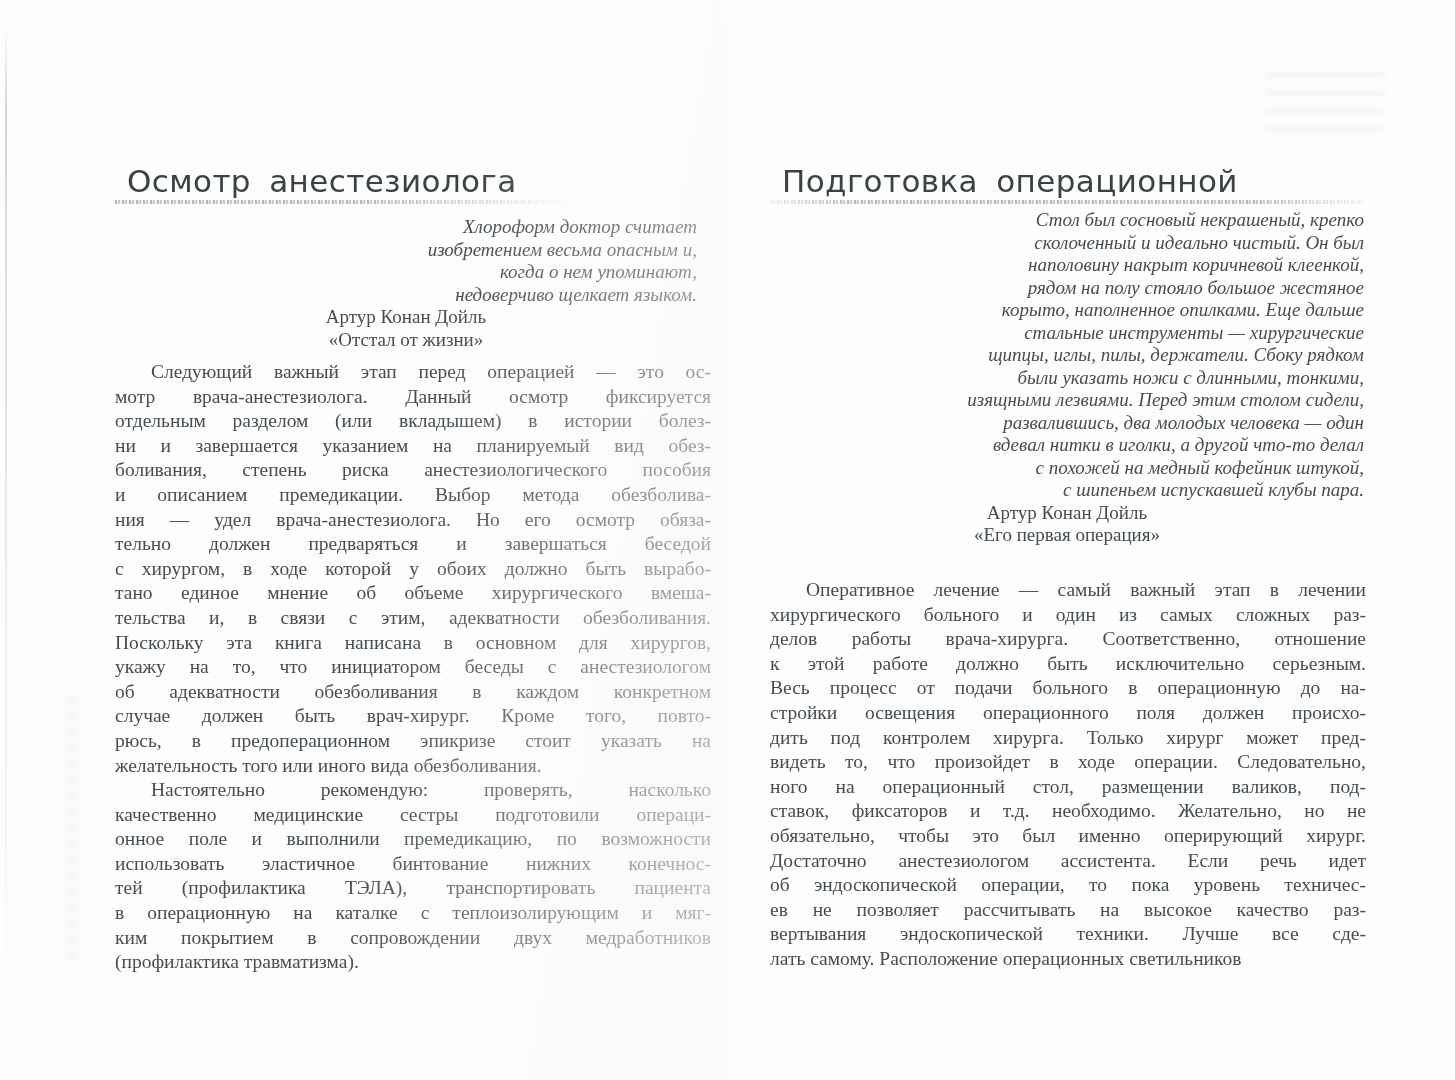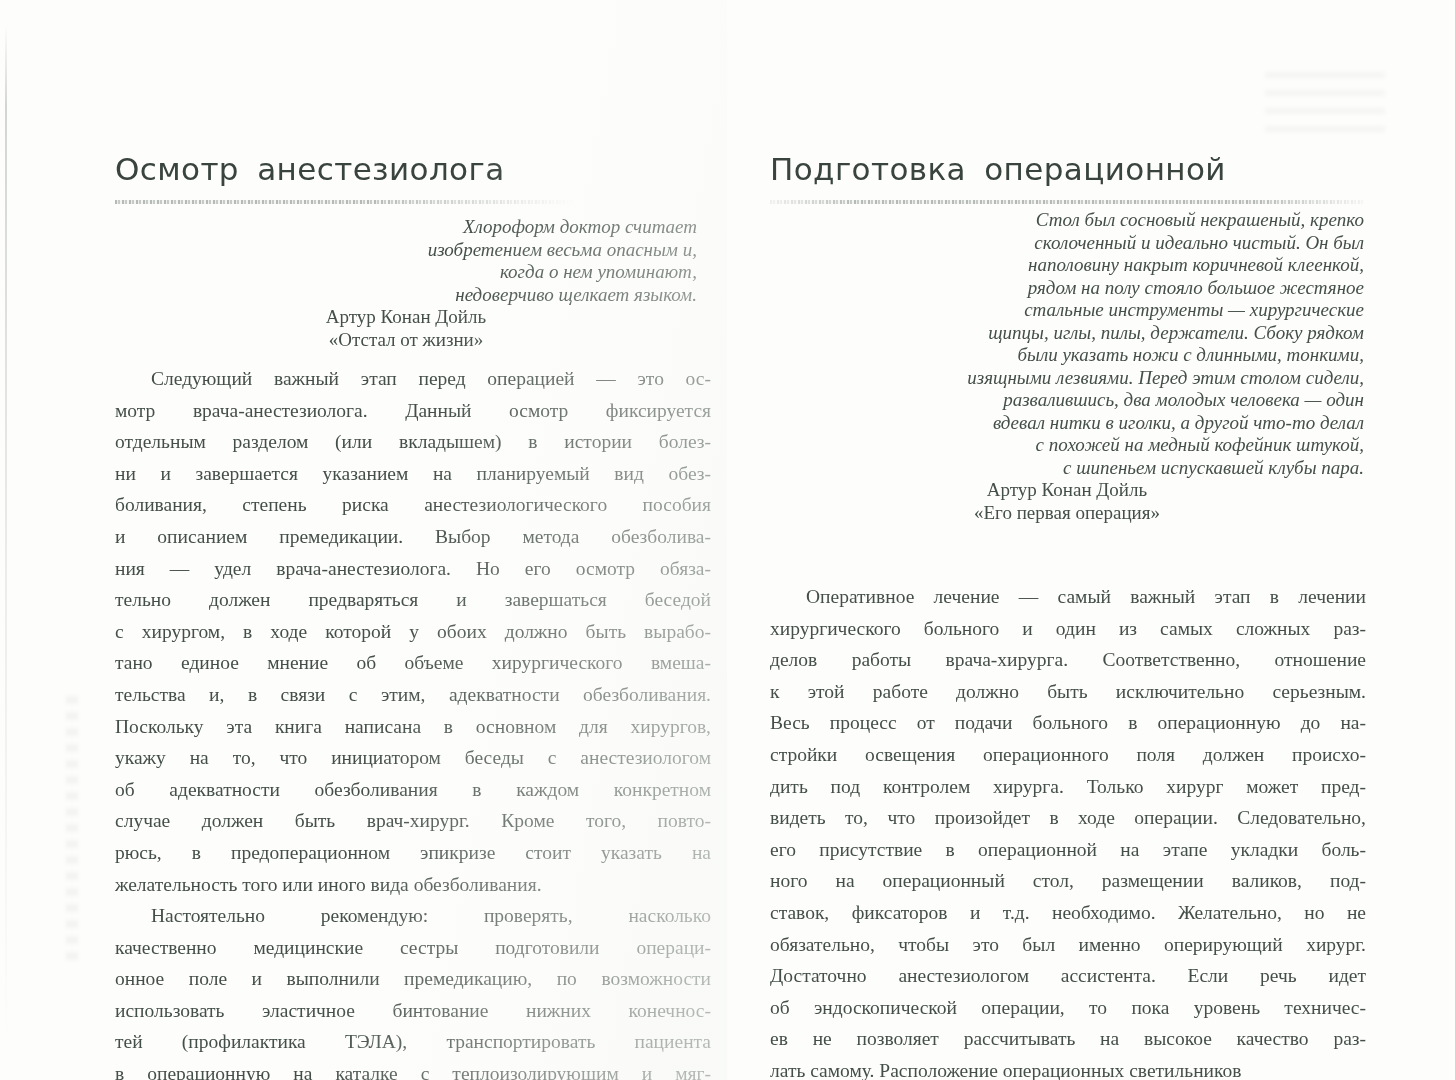--- a/index.html
+++ b/index.html
@@ -8,21 +8,21 @@
     position:relative;width:1455px;height:1080px;overflow:hidden;
     background:var(--page-bg,#fdfdfb);
     font-family:"Liberation Serif","DejaVu Serif",serif;
     color:var(--ink,#454f49);
   }
   .page{position:absolute;top:0;width:727px;height:1080px;}
   #page-left{left:0;}
   #page-right{left:728px;}
 
   .title{
-    position:absolute;margin:0;font-weight:400;
+    position:absolute;margin:12px;font-weight:400;
     font-family:"DejaVu Sans","Liberation Sans",sans-serif;
     font-size:31px;line-height:36px;letter-spacing:.4px;word-spacing:8px;
     color:var(--title-ink,#3a443e);
   }
   #page-left .title{left:115px;top:151px;}
   #page-right .title{left:42px;top:151px;}
 
   .rule{
     position:absolute;height:4px;
     background:repeating-linear-gradient(90deg,
@@ -45,21 +45,21 @@
     font-size:19px;line-height:22.5px;color:var(--ink,#4a544e);
   }
   #page-left .epigraph{left:115px;top:216px;width:582px;}
   #page-right .epigraph{left:42px;top:209px;width:594px;}
   .ep-line{white-space:nowrap;}
   .ep-line.attr{font-style:normal;text-align:center;}
 
   .body{position:absolute;font-size:19.5px;line-height:24.6px;}
   #page-left .body{left:115px;top:360px;width:596px;}
   #page-right .body{left:42px;top:578px;width:596px;}
-  .bline{text-align:justify;text-align-last:justify;margin-top:7px;}
+  .bline{text-align:justify;text-align-last:justify;}
   .bline.first{text-indent:36px;}
   .bline.end{text-align-last:left;}
 
   .fade-overlay{
     position:absolute;left:0;top:0;width:727px;height:1080px;pointer-events:none;
     background:linear-gradient(100deg,
       rgba(253,253,251,0) 55%, rgba(250,251,249,.35) 76%, rgba(247,249,246,.62) 94%);
   }
   .scan-edge{
     position:absolute;left:5px;top:25px;width:2px;height:1020px;pointer-events:none;
@@ -126,44 +126,45 @@
   </section>
 
   <section class="page" id="page-right">
     <h1 class="title">Подготовка операционной</h1>
     <div class="rule"></div>
     <div class="epigraph">
         <div class="ep-line">Стол был сосновый некрашеный, крепко</div>
         <div class="ep-line">сколоченный и идеально чистый. Он был</div>
         <div class="ep-line">наполовину накрыт коричневой клеенкой,</div>
         <div class="ep-line">рядом на полу стояло большое жестяное</div>
+        <div class="ep-line">корыто, наполненное опилками. Еще дальше</div>
         <div class="ep-line">стальные инструменты — хирургические</div>
         <div class="ep-line">щипцы, иглы, пилы, держатели. Сбоку рядком</div>
         <div class="ep-line">были указать ножи с длинными, тонкими,</div>
         <div class="ep-line">изящными лезвиями. Перед этим столом сидели,</div>
         <div class="ep-line">развалившись, два молодых человека — один</div>
         <div class="ep-line">вдевал нитки в иголки, а другой что-то делал</div>
         <div class="ep-line">с похожей на медный кофейник штукой,</div>
         <div class="ep-line">с шипеньем испускавшей клубы пара.</div>
         <div class="ep-line attr">Артур Конан Дойль</div>
         <div class="ep-line attr">«Его первая операция»</div>
       </div>
     <div class="body">
         <div class="bline first">Оперативное лечение — самый важный этап в лечении</div>
         <div class="bline">хирургического больного и один из самых сложных раз-</div>
         <div class="bline">делов работы врача-хирурга. Соответственно, отношение</div>
         <div class="bline">к этой работе должно быть исключительно серьезным.</div>
         <div class="bline">Весь процесс от подачи больного в операционную до на-</div>
         <div class="bline">стройки освещения операционного поля должен происхо-</div>
         <div class="bline">дить под контролем хирурга. Только хирург может пред-</div>
         <div class="bline">видеть то, что произойдет в ходе операции. Следовательно,</div>
-        <div class="bline">его присутствие в операционной на этапе укладки боль-</div>
         <div class="bline">ного на операционный стол, размещении валиков, под-</div>
         <div class="bline">ставок, фиксаторов и т.д. необходимо. Желательно, но не</div>
         <div class="bline">обязательно, чтобы это был именно оперирующий хирург.</div>
         <div class="bline">Достаточно анестезиологом ассистента. Если речь идет</div>
         <div class="bline">об эндоскопической операции, то пока уровень техничес-</div>
         <div class="bline">ев не позволяет рассчитывать на высокое качество раз-</div>
+        <div class="bline">вертывания эндоскопической техники. Лучше все сде-</div>
         <div class="bline end">лать самому. Расположение операционных светильников</div>
       </div>
     <div class="ghost ghost-top-right"></div>
   </section>
 </div>
 
 </body></html>

